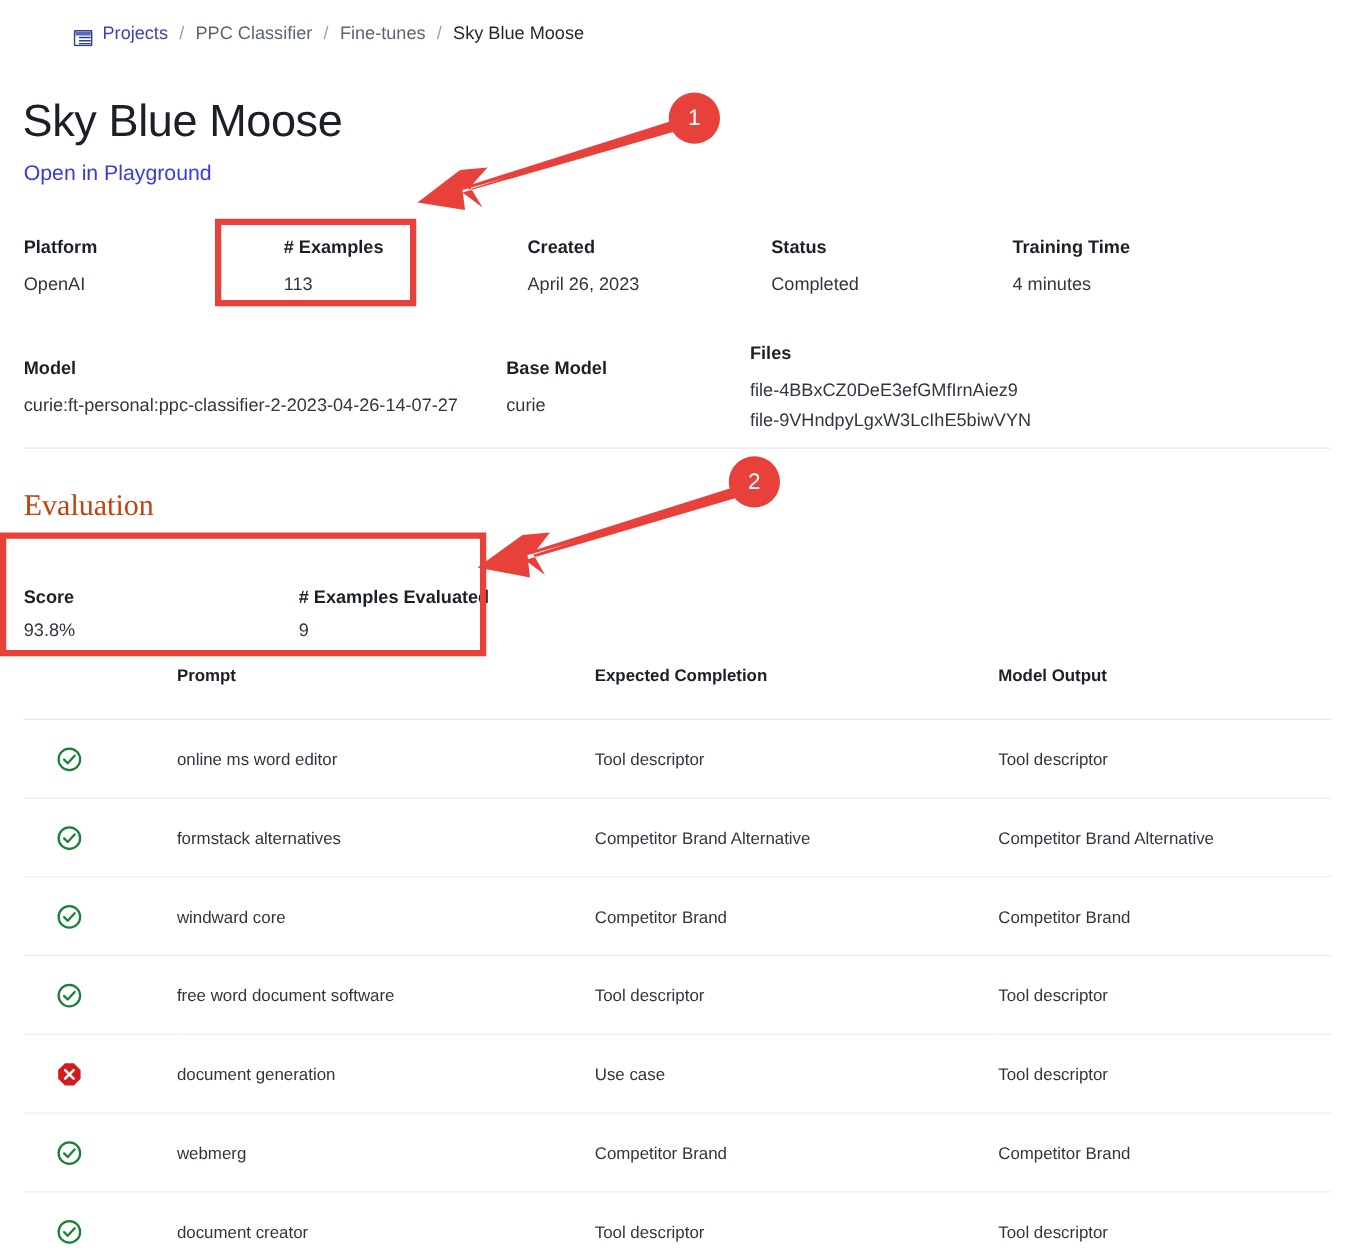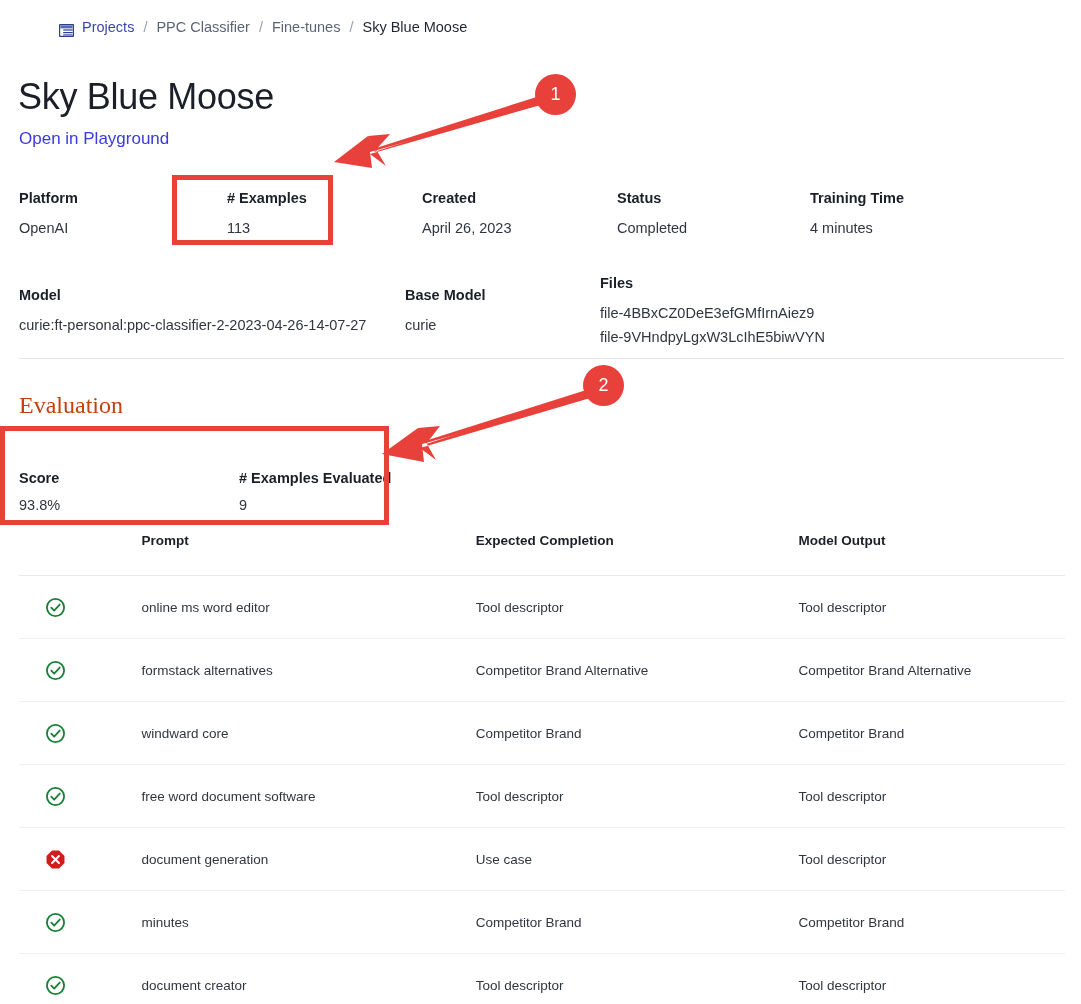--- a/index.html
+++ b/index.html
@@ -360,21 +360,21 @@
             </svg></span></td>
         <td class="col-prompt">document generation</td>
         <td class="col-expected">Use case</td>
         <td class="col-output">Tool descriptor</td>
       </tr>
       <tr>
         <td class="col-status cell-status"><span class="status-ico"><svg viewBox="0 0 22 22" width="21" height="21" aria-hidden="true">
               <circle cx="11" cy="11" r="9" fill="#ffffff" stroke="#1a7f37" stroke-width="1.9"></circle>
               <path d="M6.6 11.2 L9.6 14.2 L15.4 7.9" fill="none" stroke="#1a7f37" stroke-width="1.9" stroke-linecap="round" stroke-linejoin="round"></path>
             </svg></span></td>
-        <td class="col-prompt">minutes</td>
+        <td class="col-prompt">webmerg</td>
         <td class="col-expected">Competitor Brand</td>
         <td class="col-output">Competitor Brand</td>
       </tr>
       <tr>
         <td class="col-status cell-status"><span class="status-ico"><svg viewBox="0 0 22 22" width="21" height="21" aria-hidden="true">
               <circle cx="11" cy="11" r="9" fill="#ffffff" stroke="#1a7f37" stroke-width="1.9"></circle>
               <path d="M6.6 11.2 L9.6 14.2 L15.4 7.9" fill="none" stroke="#1a7f37" stroke-width="1.9" stroke-linecap="round" stroke-linejoin="round"></path>
             </svg></span></td>
         <td class="col-prompt">document creator</td>
         <td class="col-expected">Tool descriptor</td>

